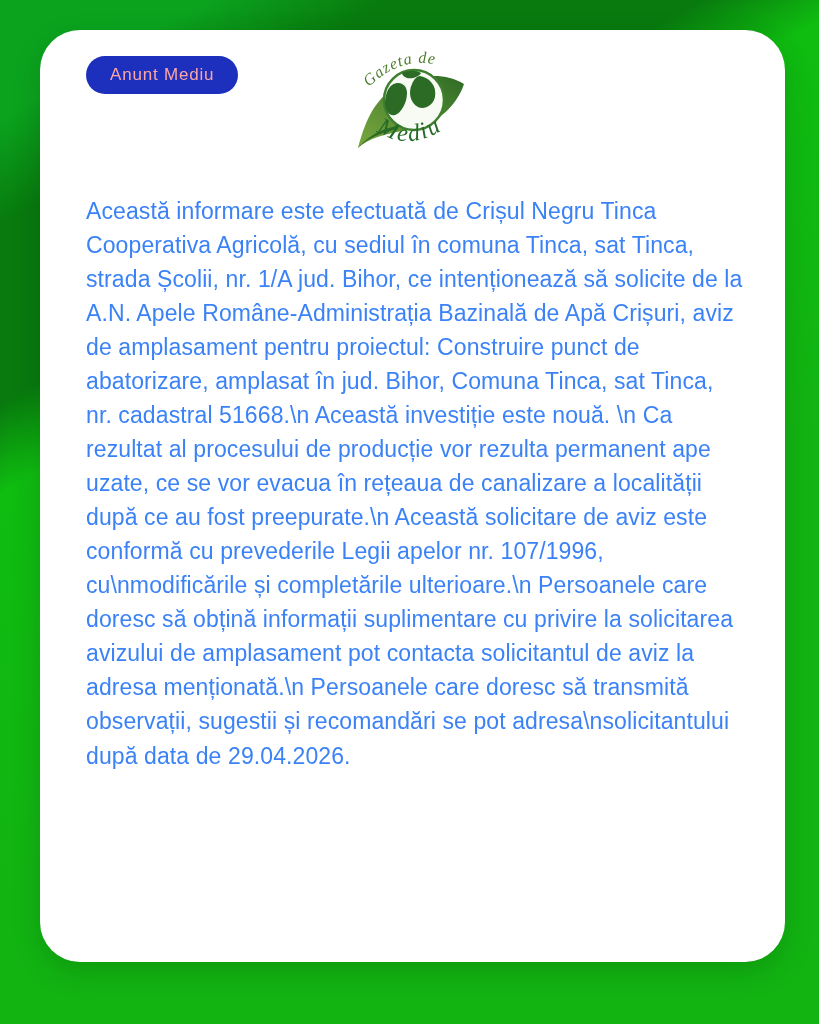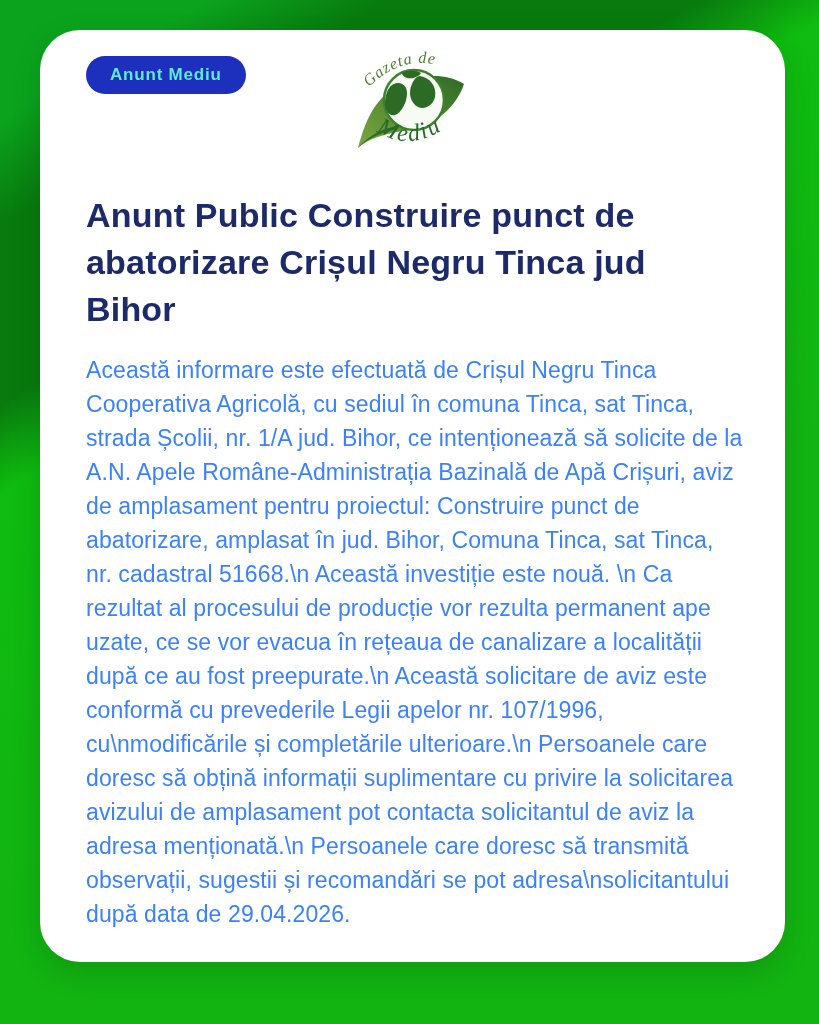--- a/index.html
+++ b/index.html
@@ -27,26 +27,26 @@
     position:relative;
   }
   .card-header{
     position:relative;
     height:130px;
   }
   .badge{
     position:absolute;
     left:0;top:12px;
     background:#1d30bd;
-    color:#5eead4;
+    color:#fca5a5;
     border:none;
     font-family:"Liberation Sans","DejaVu Sans",sans-serif;
     font-size:17px;
     letter-spacing:.8px;
-    font-weight:700;
+    font-weight:400;
     padding:9px 24px;
     border-radius:22px;
     cursor:pointer;
   }
   .logo-wrap{
     width:132px;height:122px;
     margin:0 auto;
     position:relative;
     top:-2px;
   }
@@ -97,18 +97,17 @@
           <text font-family="Liberation Serif, DejaVu Serif, serif" font-style="italic" font-size="16" fill="#4e7d2d" letter-spacing="1">
             <textPath href="#arcTop" startOffset="4">Gazeta de</textPath>
           </text>
           <text font-family="Liberation Serif, DejaVu Serif, serif" font-style="italic" font-size="24" fill="#256b28" letter-spacing="2">
             <textPath href="#arcBottom" startOffset="8">Mediu</textPath>
           </text>
         </svg>
       </div>
     </div>
 
-    <h1 class="headline">Anunt Public Construire punct de abatorizare Crișul Negru Tinca jud Bihor</h1>
 
     <p class="body-text">Această informare este efectuată de Crișul Negru Tinca Cooperativa Agricolă, cu sediul în comuna Tinca, sat Tinca, strada Școlii, nr. 1/A jud. Bihor, ce intenționează să solicite de la A.N. Apele Române-Administrația Bazinală de Apă Crișuri, aviz de amplasament pentru proiectul: Construire punct de abatorizare, amplasat în jud. Bihor, Comuna Tinca, sat Tinca, nr. cadastral 51668.\n Această investiție este nouă. \n Ca rezultat al procesului de producție vor rezulta permanent ape uzate, ce se vor evacua în rețeaua de canalizare a localității după ce au fost preepurate.\n Această solicitare de aviz este conformă cu prevederile Legii apelor nr. 107/1996, cu\nmodificările și completările ulterioare.\n Persoanele care doresc să obțină informații suplimentare cu privire la solicitarea avizului de amplasament pot contacta solicitantul de aviz la adresa menționată.\n Persoanele care doresc să transmită observații, sugestii și recomandări se pot adresa\nsolicitantului după data de 29.04.2026.</p>
 
   </div>
 </div>
 
 </body></html>

